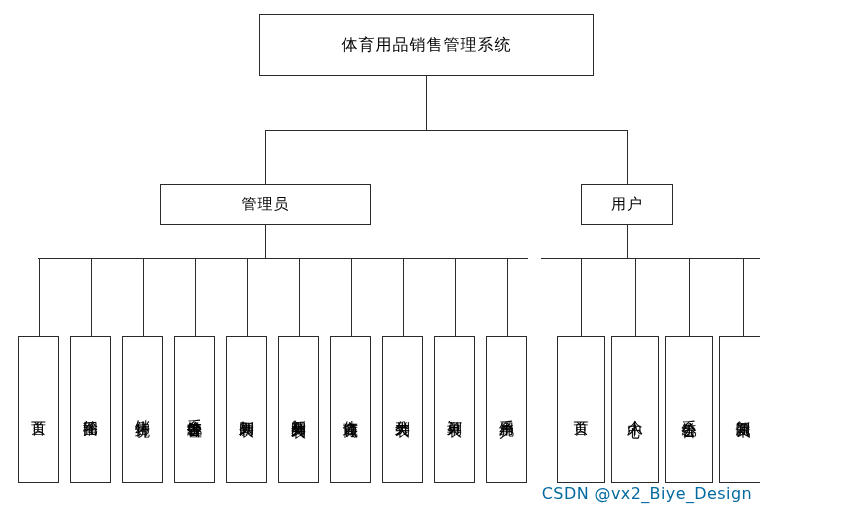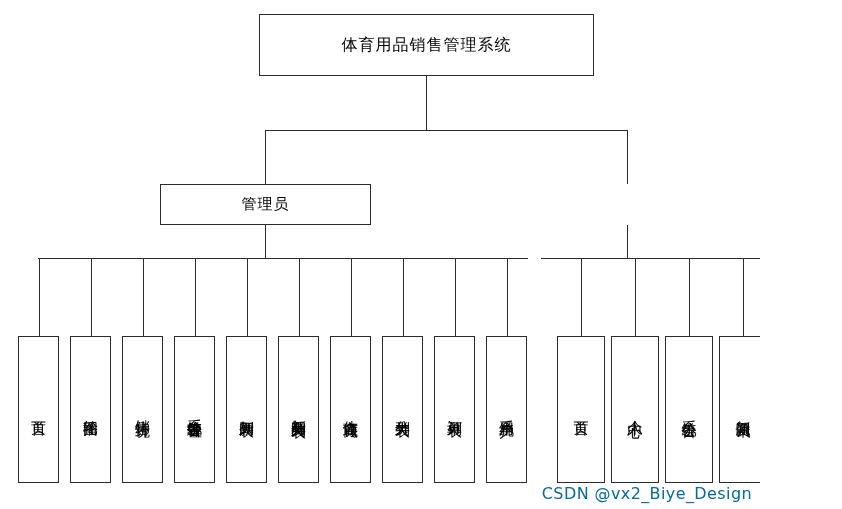--- a/index.html
+++ b/index.html
@@ -114,20 +114,23 @@
 
   <div class="vline" style="left:426px; top:76px; height:55px;"></div>
 
   <div class="hline" style="left:265px; top:130px; width:362px;"></div>
   <div class="vline" style="left:265px; top:130px; height:54px;"></div>
   <div class="vline" style="left:627px; top:130px; height:54px;"></div>
 
   <div class="node node-l2 node-admin">
     <span>管理员</span>
   </div>
+  <div class="node node-l2 node-user">
+    <span>用户</span>
+  </div>
 
   <div class="vline" style="left:265px; top:225px; height:33px;"></div>
   <div class="hline" style="left:38px; top:258px; width:490px;"></div>
 
   <div class="vline" style="left:627px; top:225px; height:33px;"></div>
   <div class="hline" style="left:541px; top:258px; width:281px;"></div>
 
   <div id="leaves">
       <div class="vline" style="left: 39px; top: 258px; height: 78px;"></div>
       <div class="leaf" style="left: 18px; width: 41px;">

